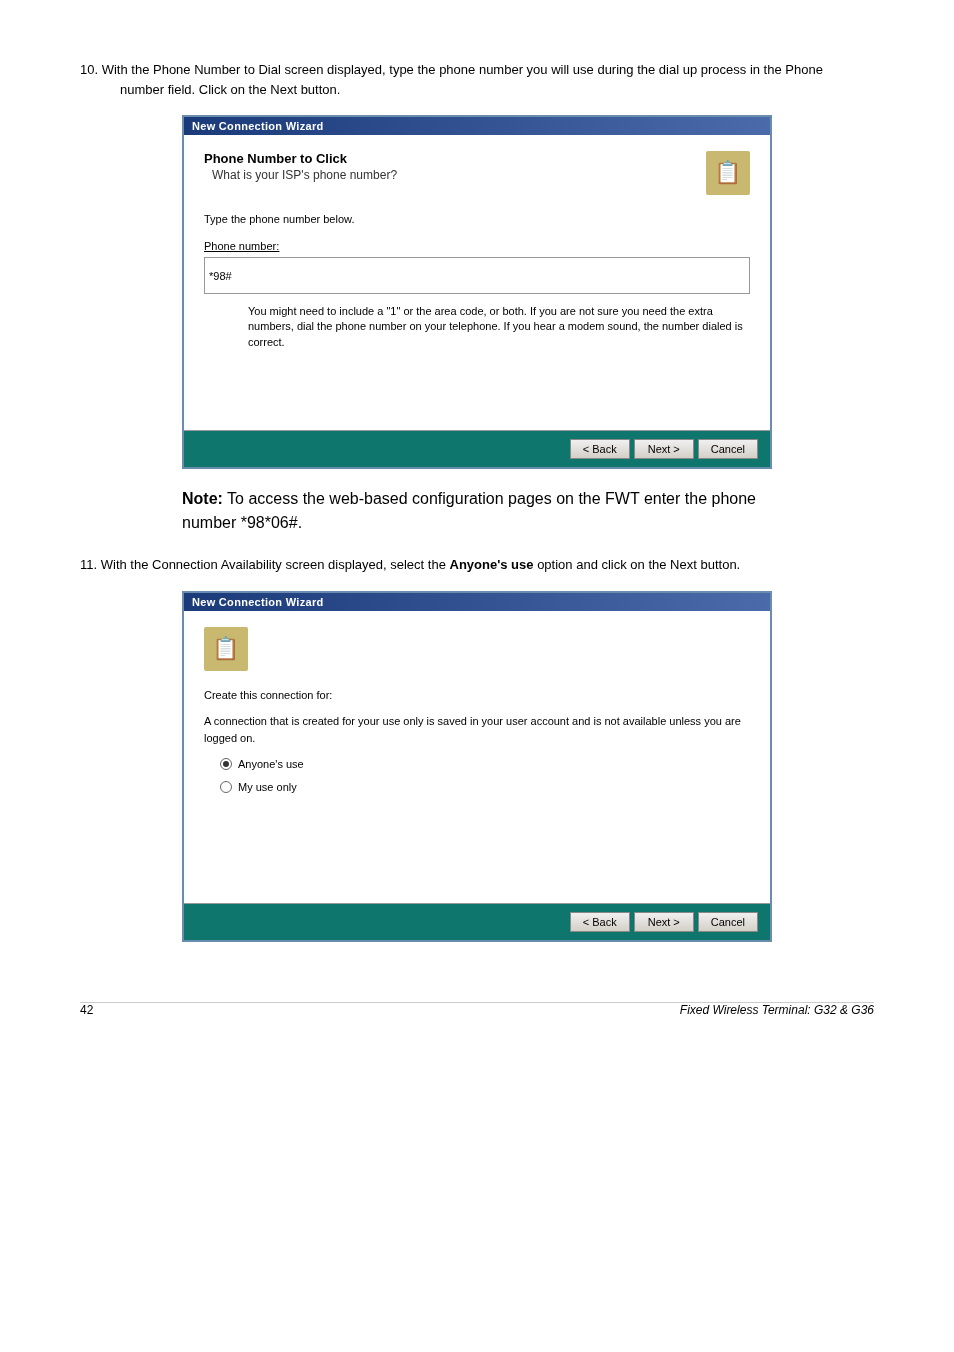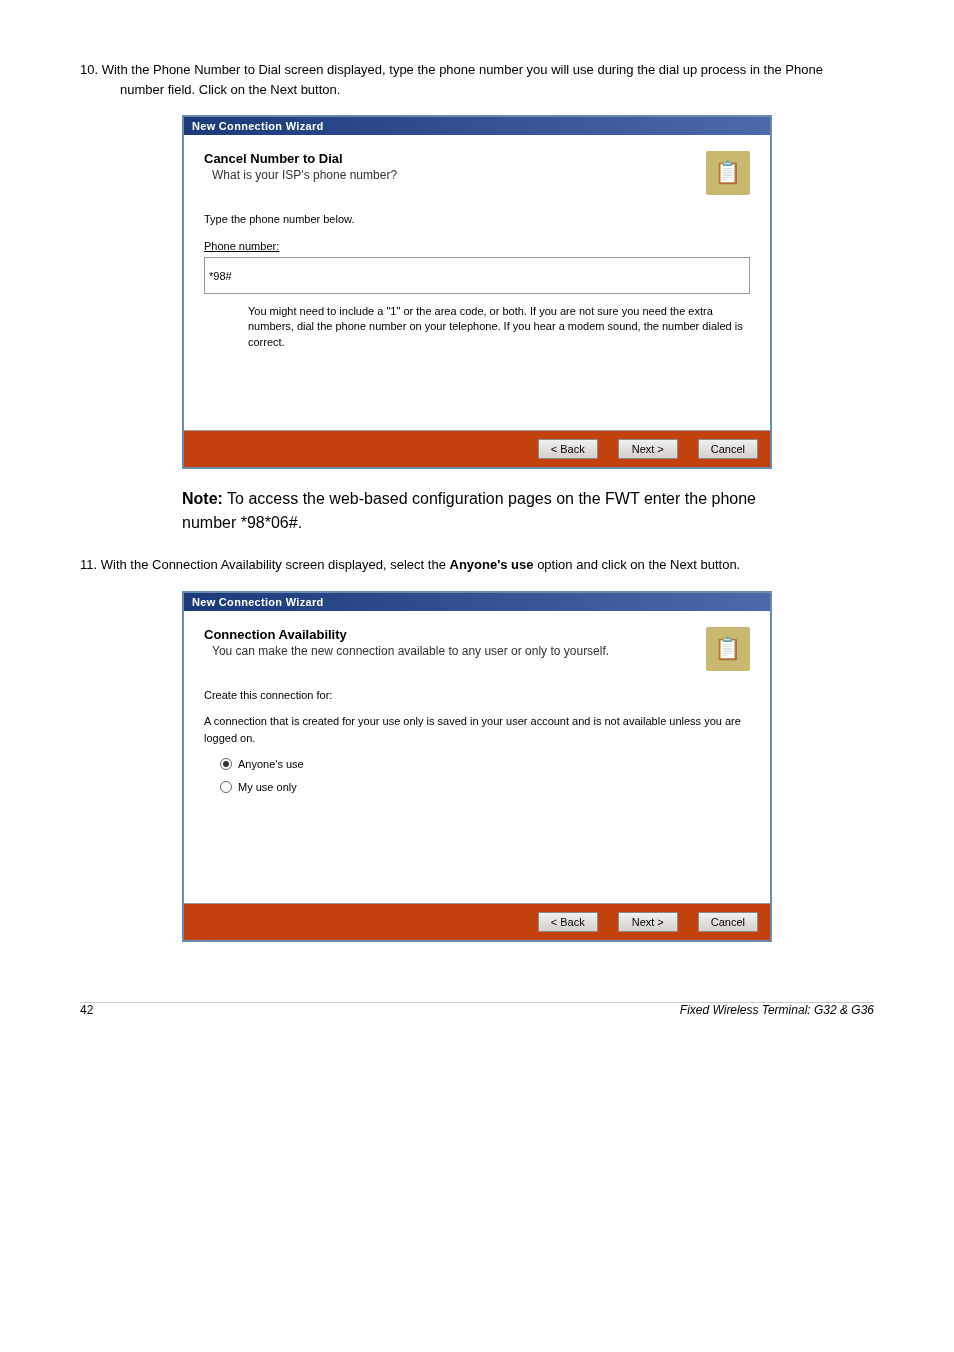--- a/index.html
+++ b/index.html
@@ -105,26 +105,26 @@
 
     .hint-text {
       font-size: 11px;
       color: #000;
       line-height: 1.4;
       margin-bottom: 8px;
       margin-left: 44px;
     }
 
     .wizard-footer {
-      background: #c2410c;
+      background: #0f766e;
       border-top: 1px solid #999;
       padding: 8px 12px;
       display: flex;
       justify-content: flex-end;
-      gap: 20px;
+      gap: 4px;
     }
 
     .wizard-btn {
       background: linear-gradient(to bottom, #f0f0f0, #d4d0c8);
       border: 1px solid #888;
       padding: 3px 12px;
       font-size: 11px;
       cursor: pointer;
       min-width: 60px;
       font-family: Arial, sans-serif;
@@ -211,21 +211,21 @@
   <span>10.  With the Phone Number to Dial screen displayed, type the phone number you will use during the dial up process in the Phone number field.  Click on the Next button.</span>
 </p>
 
 <div class="wizard-box">
   <div class="wizard-titlebar">
     <span>New Connection Wizard</span>
   </div>
   <div class="wizard-content">
     <div class="wizard-header">
       <div class="wizard-header-text">
-        <h2>Cancel Number to Dial</h2>
+        <h2>Phone Number to Click</h2>
         <p>What is your ISP's phone number?</p>
       </div>
       <div class="wizard-icon">📋</div>
     </div>
     <div class="wizard-body">
       <p>Type the phone number below.</p>
       <div class="field-label">
         <u>Phone number:</u>
       </div>
       <input class="text-input" type="text" value="*98#" style="">
@@ -248,24 +248,20 @@
 <p class="step-text">
   <span>11.  With the Connection Availability screen displayed, select the </span><strong>Anyone's use</strong><span> option and click on the Next button.</span>
 </p>
 
 <div class="wizard-box">
   <div class="wizard-titlebar">
     <span>New Connection Wizard</span>
   </div>
   <div class="wizard-content">
     <div class="wizard-header">
-      <div class="wizard-header-text">
-        <h2>Connection Availability</h2>
-        <p>You can make the new connection available to any user or only to yourself.</p>
-      </div>
       <div class="wizard-icon">📋</div>
     </div>
     <div class="wizard-body">
       <p>Create this connection for:</p>
       <p>A connection that is created for your use only is saved in your user account and is not available unless you are logged on.</p>
       <div class="radio-group">
         <div class="radio-item">
           <div class="radio-circle selected"></div>
           <span>Anyone's use</span>
         </div>

